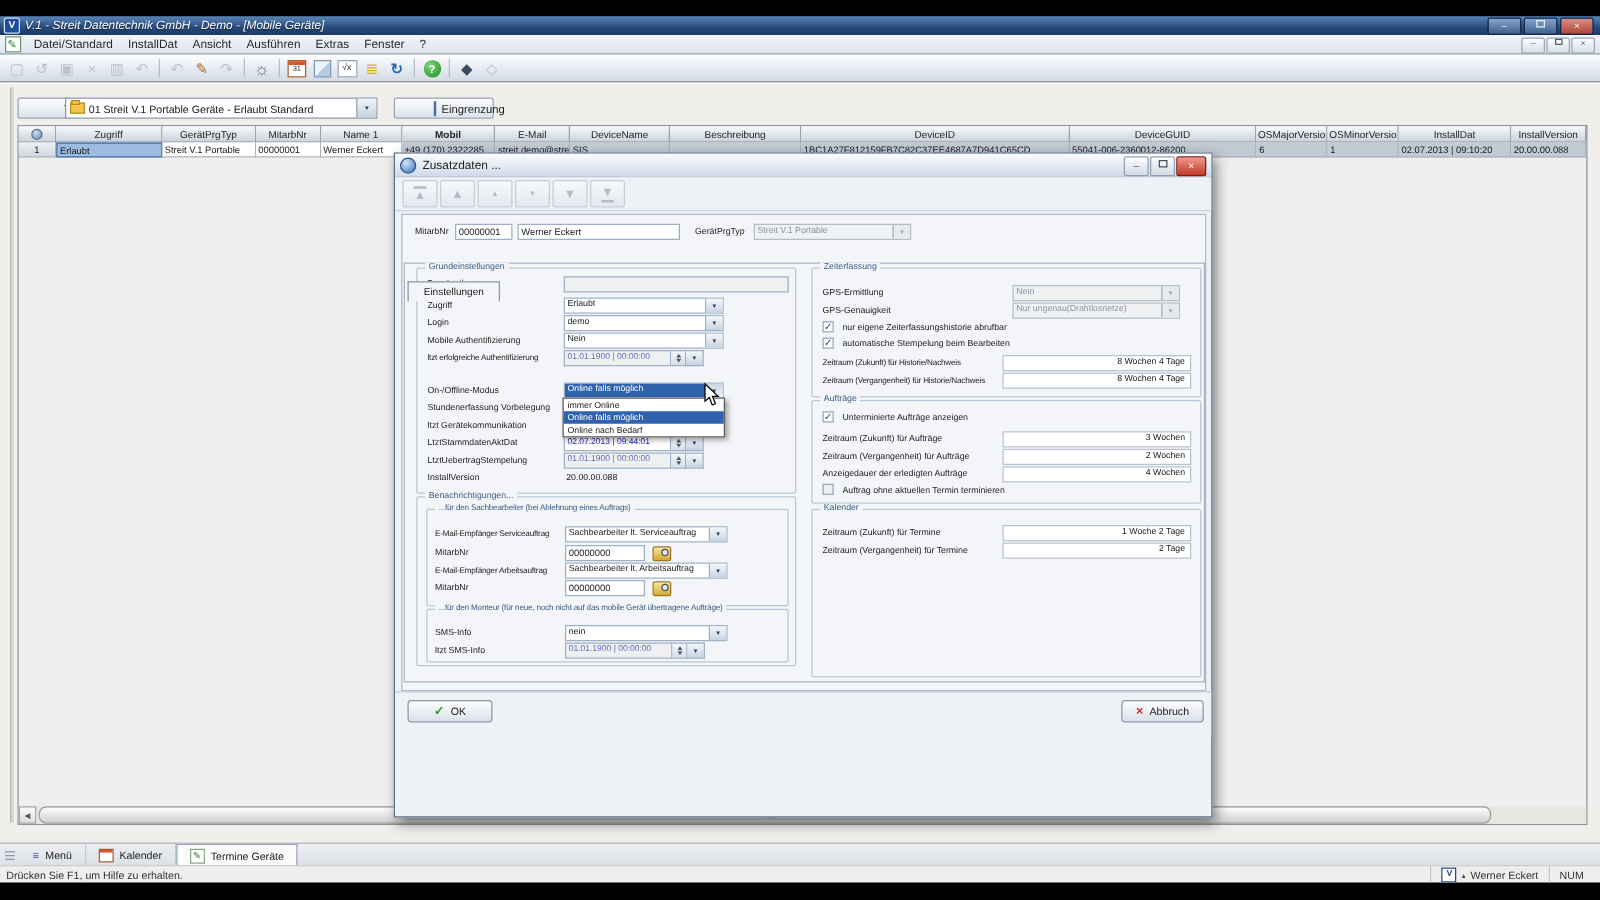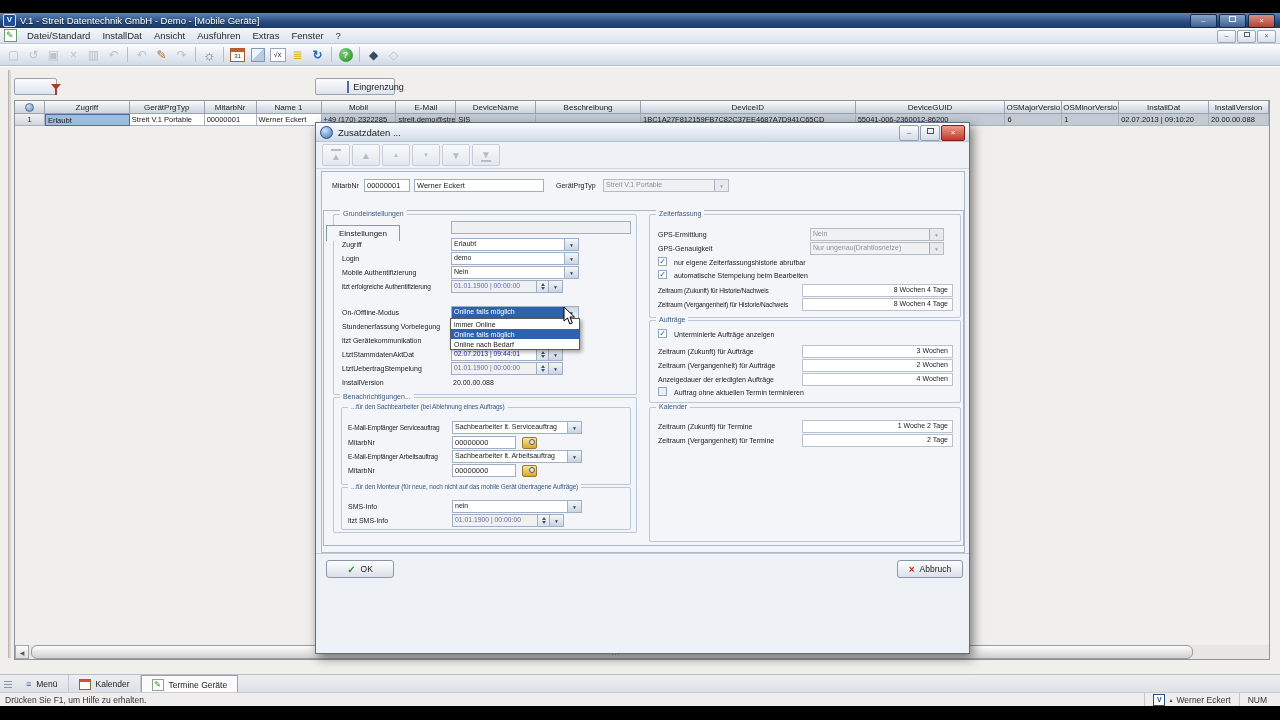--- a/index.html
+++ b/index.html
@@ -1,19 +1,19 @@
 <!DOCTYPE html>
 <html><head>
 <meta charset="utf-8">
 <style>
   html,body{margin:0;padding:0;background:#000;}
   .screen{position:relative;width:1280px;height:720px;background:#000;overflow:hidden;
           font-family:"Liberation Sans",sans-serif;color:#1a1a1a;}
   .abs{position:absolute;}
-  .nowrap{white-space:nowrap;}
+  .nowrap{white-space:nowrap;font-style:italic;}
 
   
   .titlebar{left:0;top:13px;width:1280px;height:15px;
     background:linear-gradient(#5b86ba,#274a7c 60%,#1c3a64);
     display:flex;align-items:center;padding-left:3px;box-sizing:border-box;}
   .titlebar .ttxt{color:#fff;font-size:9.5px;margin-left:4px;text-shadow:0 1px 1px #123;}
   .appico{width:11px;height:11px;background:#1d4e9e;border:1px solid #cfe0f4;border-radius:2px;
     color:#fff;font-size:8px;line-height:10px;text-align:center;font-weight:bold;}
   .winbtns{position:absolute;right:5px;top:1px;display:flex;gap:2px;}
   .wbtn{width:25px;height:12px;background:linear-gradient(#86a5cc,#3f618f);border:1px solid #16294a;
@@ -259,35 +259,40 @@
     <span class="tico" style="color:#3a4a60;">◆</span>
     <span class="tico dis">◇</span>
   </div>
 
   <div class="abs workarea"></div>
   <div class="abs leftgroove"></div>
 
   <div class="abs btn filterbtn">
       <span class="funnel"></span>
     </div>
+  <div class="abs profsel">
+    <span class="folder"></span>
+    <span class="txt">01 Streit V.1 Portable Geräte - Erlaubt Standard</span>
+    <span class="dropbtn">▼</span>
+  </div>
   <div class="abs btn eingbtn">
     <span class="gridico"></span>
     <span>Eingrenzung</span>
   </div>
 
   <div class="abs tbl">
     <div class="thead">
       <span class="hc" style="width:30px;">
           <span class="selicon"></span>
         </span>
       <span class="hc" style="width:85px;">Zugriff</span>
       <span class="hc" style="width:75px;">GerätPrgTyp</span>
       <span class="hc" style="width:52px;">MitarbNr</span>
       <span class="hc" style="width:65px;">Name 1</span>
-      <span class="hc" style="width:75px;">Mobil</span>
+      <span class="hc" style="width:75px;font-weight:bold;">Mobil</span>
       <span class="hc" style="width:60px;">E-Mail</span>
       <span class="hc" style="width:80px;">DeviceName</span>
       <span class="hc" style="width:105px;">Beschreibung</span>
       <span class="hc" style="width:215px;">DeviceID</span>
       <span class="hc" style="width:150px;">DeviceGUID</span>
       <span class="hc" style="width:57px;">OSMajorVersio</span>
       <span class="hc" style="width:57px;">OSMinorVersio</span>
       <span class="hc" style="width:90px;">InstallDat</span>
       <span class="hc" style="width:60px;">InstallVersion</span>
     </div>

